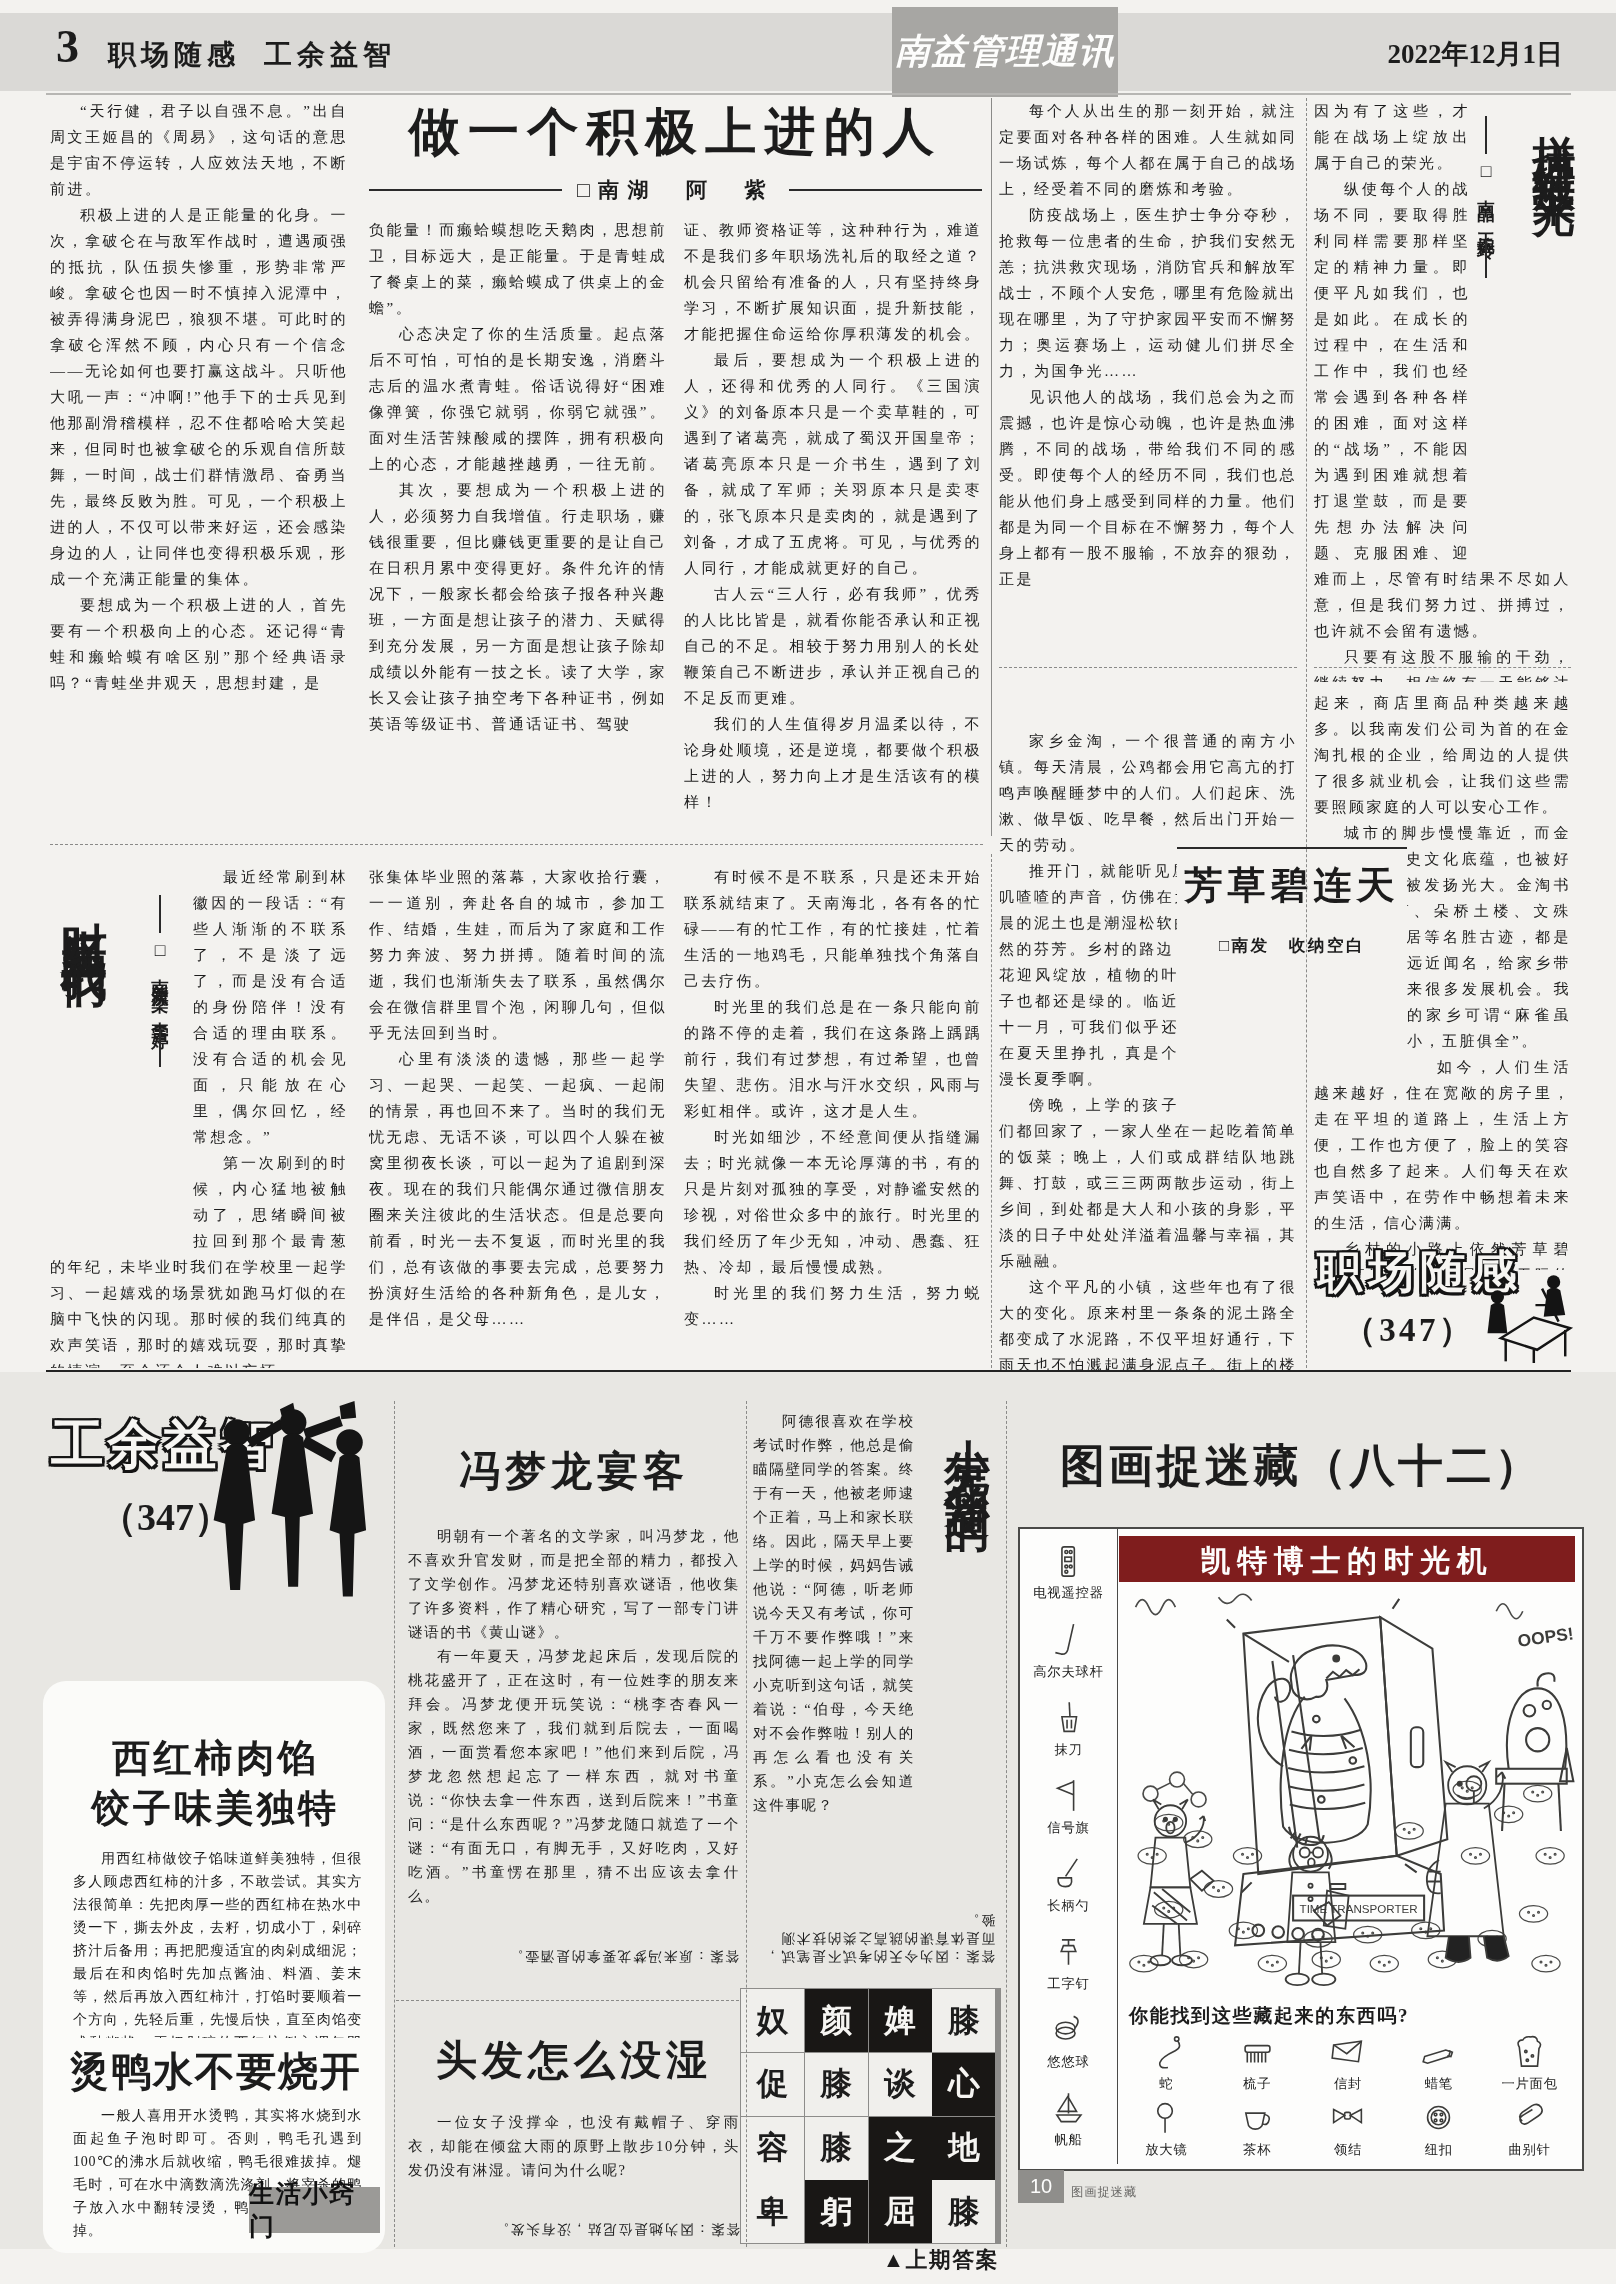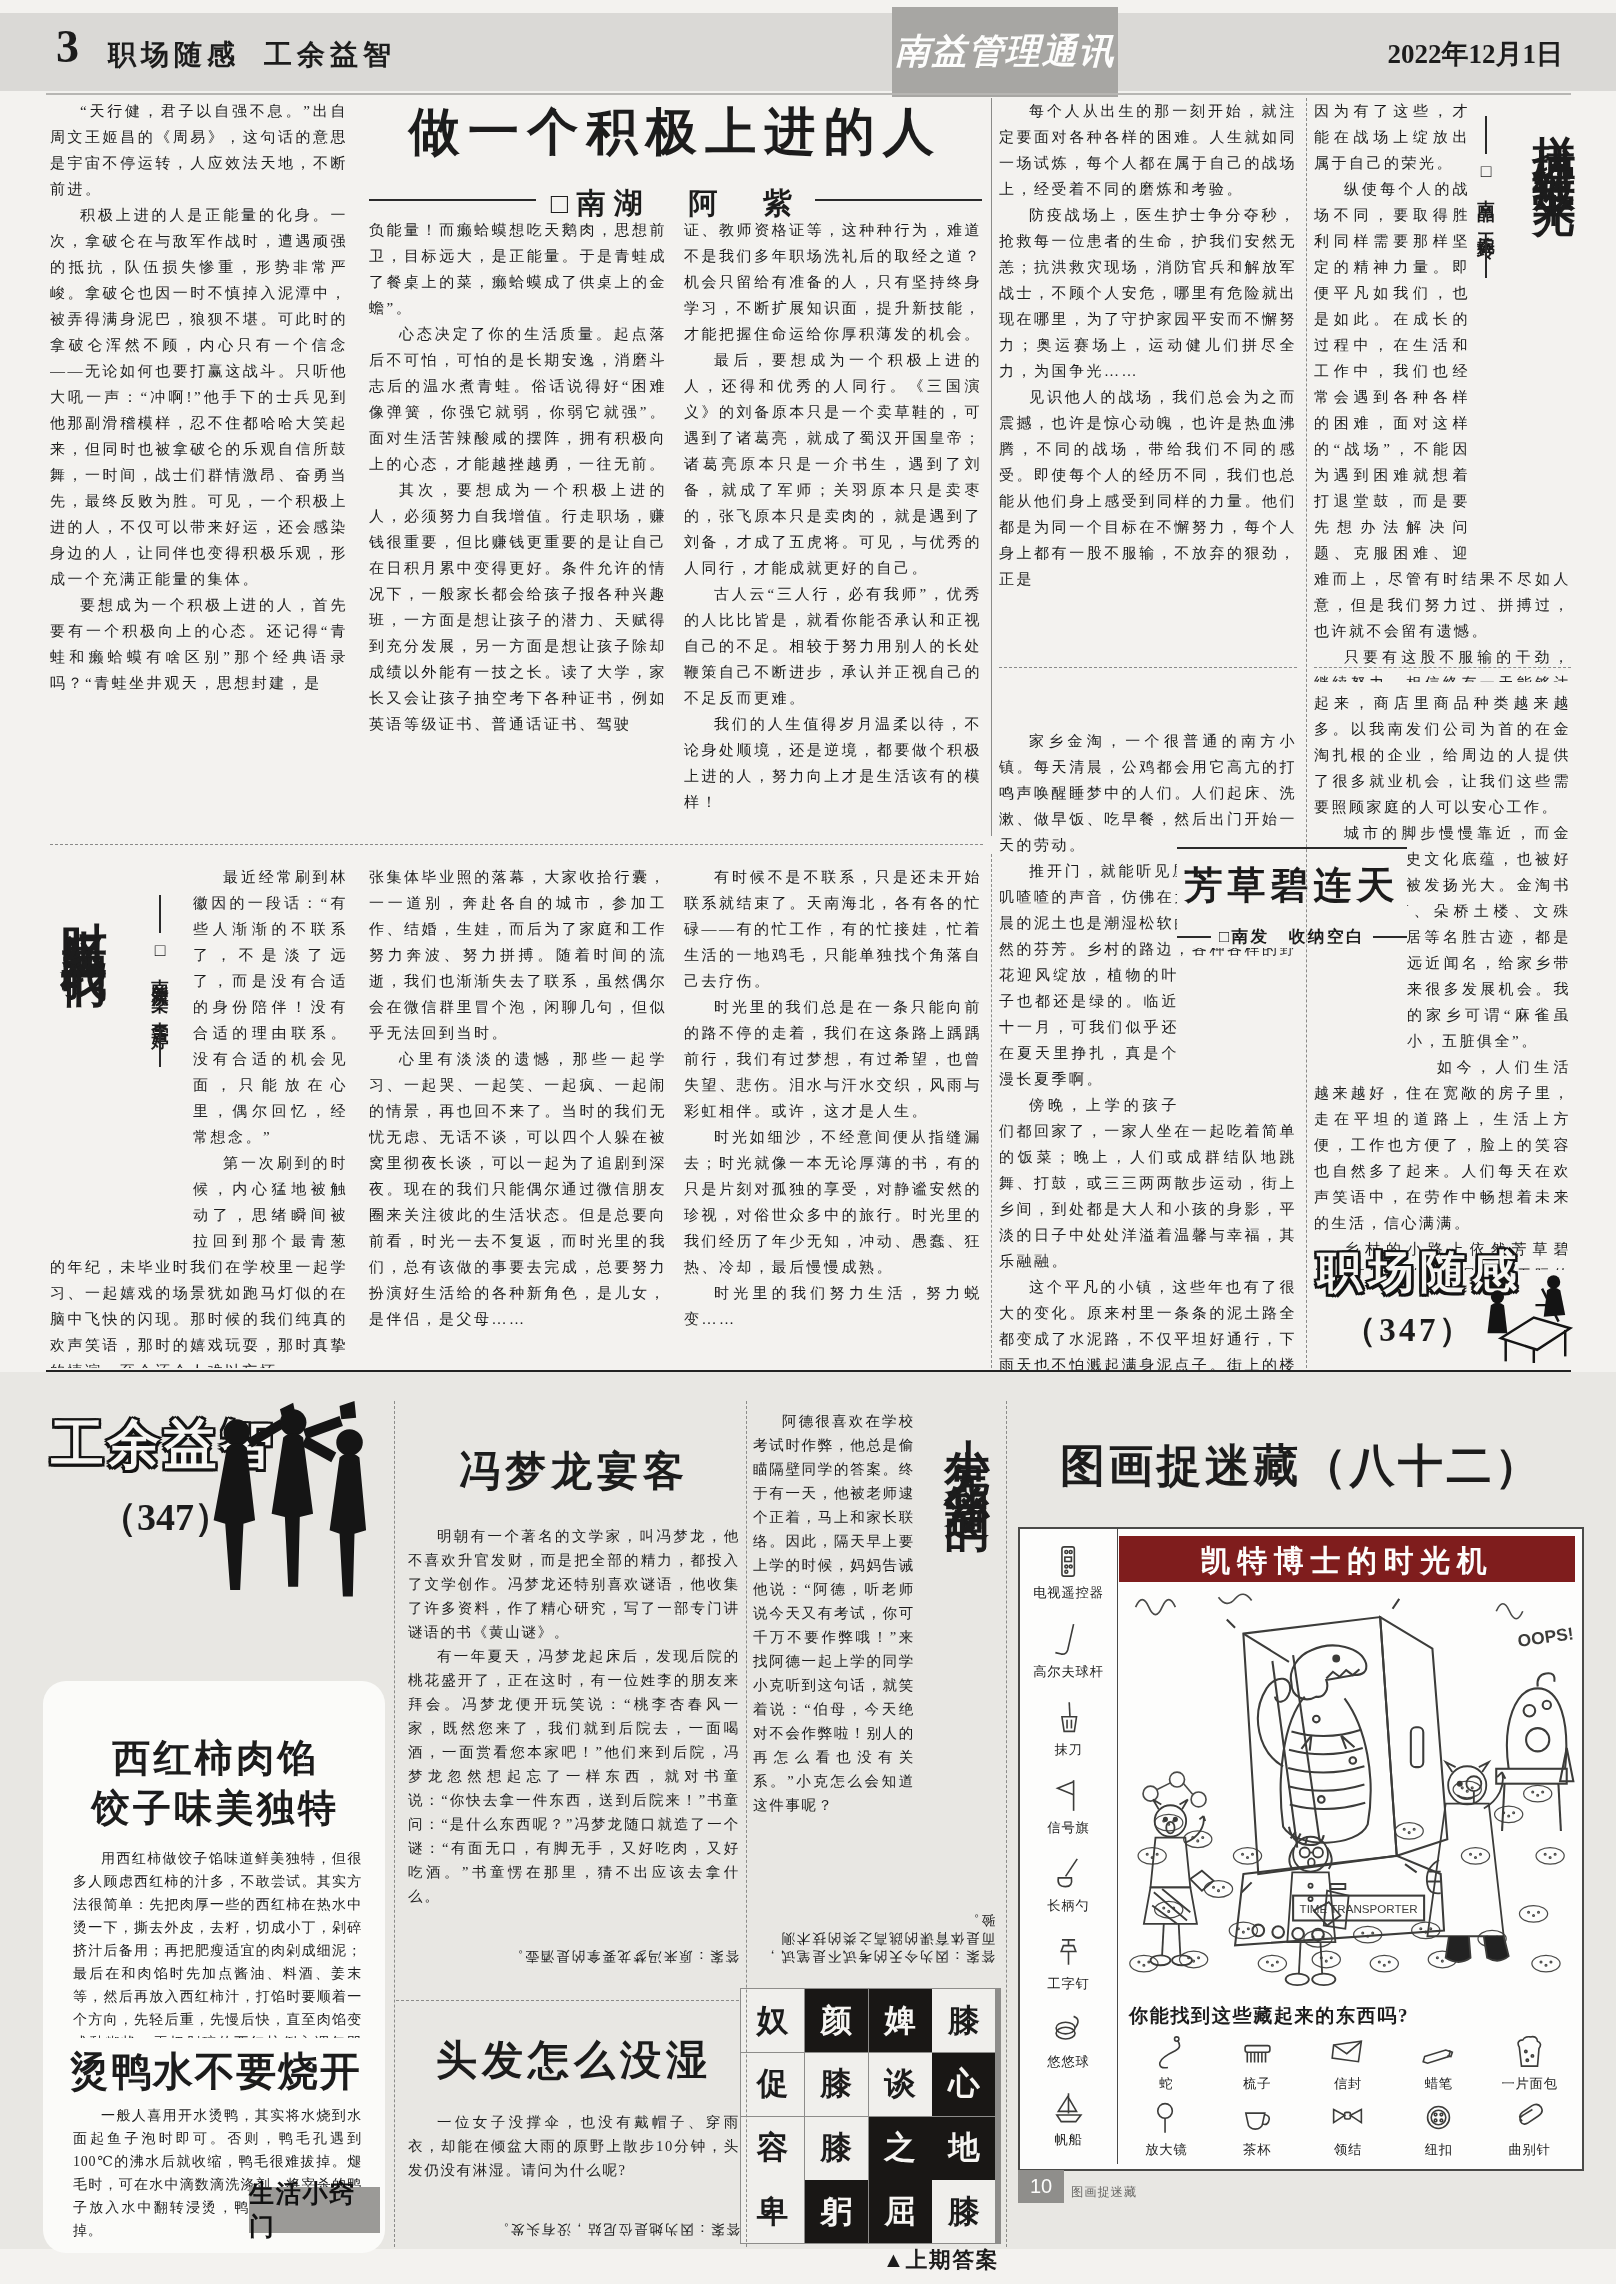--- a/index.html
+++ b/index.html
@@ -23,33 +23,33 @@
   .fl-l{float:left;}
   .vtext{writing-mode:vertical-rl;}
   .flip{transform:rotate(180deg);}
   .dash-h{border-top:1.7px dashed #8a8a88;}
   .dash-v{border-left:1.7px dashed #8a8a88;}
   .solid-v{border-left:1.7px solid #8a8a88;}
   
   #jiji-title{left:369px;top:98px;width:613px;text-align:center;font-size:51px;font-weight:bold;letter-spacing:8.3px;}
   #jiji-byline{left:369px;top:176px;width:613px;display:flex;align-items:center;gap:15px;}
   #jiji-byline .rule{flex:1;height:1.7px;background:#2a2a2a;}
-  #jiji-byline .bl{font-size:29px;font-weight:bold;letter-spacing:8.3px;margin-top:8px;}
+  #jiji-byline .bl{font-size:21px;font-weight:bold;letter-spacing:8.3px;}
   
   #pinbo-title{left:1525px;top:101px;height:481px;font-size:43px;font-weight:bold;letter-spacing:11.6px;}
   .vbyline{display:flex;flex-direction:column;align-items:center;}
   .vbyline .vr{width:1.7px;height:38px;background:#2a2a2a;}
   .vbyline .bl{font-size:17.4px;font-weight:bold;letter-spacing:5px;padding:6.6px 0;}
   
   #shig-title{left:53px;top:885px;height:381px;font-size:46px;font-weight:bold;letter-spacing:8.3px;}
   
   #fang-block{left:1177px;top:847px;width:230px;background:#f3f2ef;}
   #fang-block .toprule{height:1.7px;background:#2a2a2a;margin-bottom:11.6px;}
   #fang-title{font-size:38px;font-weight:bold;letter-spacing:5px;text-align:center;}
-  #fang-byline{display:flex;align-items:center;gap:8.3px;margin-top:15px;}
+  #fang-byline{display:flex;align-items:center;gap:8.3px;margin-top:15px;flex-direction:column;}
   #fang-byline .rule{flex:1;height:1.7px;background:#2a2a2a;}
   #fang-byline .bl{font-size:16.6px;font-weight:bold;letter-spacing:2.5px;}
   
   .outlined{color:#f6f5f2;font-weight:bold;
     text-shadow:-2.5px -2.5px 0 #141414,2.5px -2.5px 0 #141414,-2.5px 2.5px 0 #141414,2.5px 2.5px 0 #141414,0 -2.5px 0 #141414,0 2.5px 0 #141414,-2.5px 0 0 #141414,2.5px 0 0 #141414;}
   #zc-badge-title{left:1317px;top:1242px;font-size:45px;letter-spacing:6.6px;}
   #zc-badge-num{left:1343px;top:1308px;font-size:33px;font-weight:bold;letter-spacing:3.3px;}
   #sect-rule{left:46px;top:1370px;width:1525px;height:2.5px;background:#232323;}
   
   #bottom-band{left:0;top:1372px;width:1617px;height:877px;background:#e8e7e3;}

